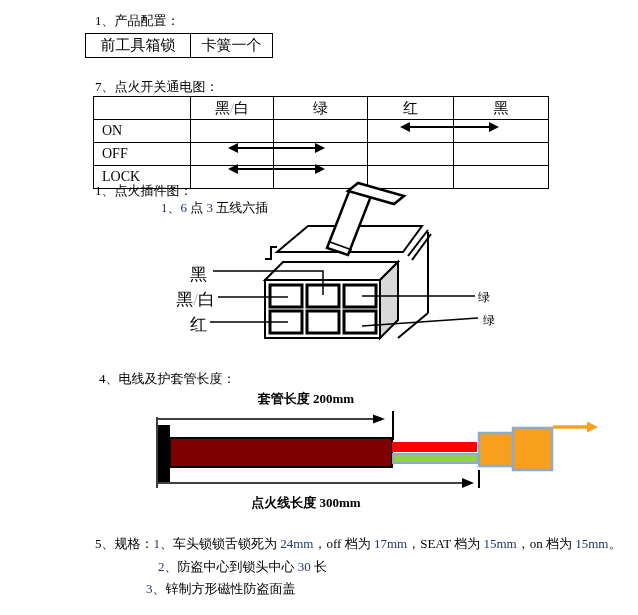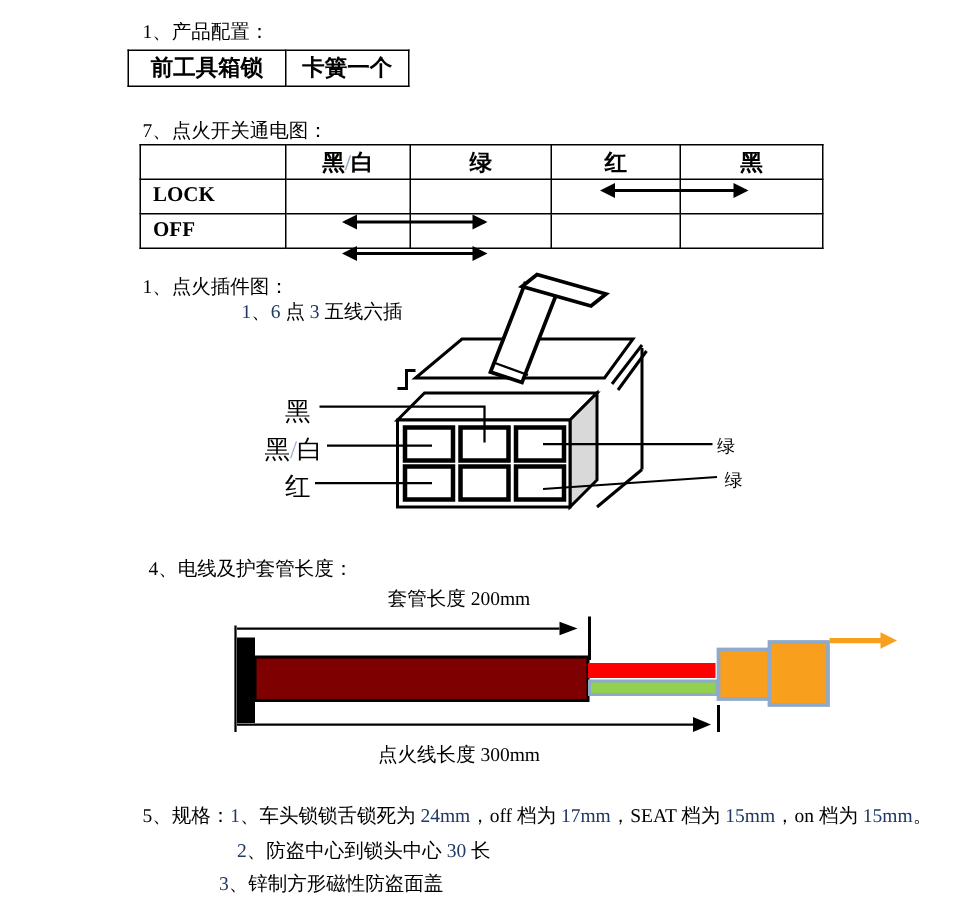--- a/index.html
+++ b/index.html
@@ -6,21 +6,21 @@
   body{
     width:638px;height:615px;background:#fff;position:relative;overflow:hidden;
     font-family:"Liberation Serif","DejaVu Serif",serif;color:#000;
   }
   .abs{position:absolute;white-space:nowrap;}
   .h{font-size:13px;margin-left:48px;}
   .num{color:var(--c-number);}
   .slash{color:var(--c-slash);}
   
   table{border-collapse:collapse;table-layout:fixed;}
-  td{border:1px solid #000;overflow:hidden;font-weight:bold;}
+  td{border:1px solid #000;overflow:hidden;}
   .t1 td{height:21px;text-align:center;font-size:15px;}
   .t2 td{height:20px;font-size:15px;}
   .t2 td.hd{text-align:center;}
   .t2 td.rl{font-size:14px;padding-left:8px;}
   
   .dbl-arrow{position:absolute;height:2px;background:#000;}
   .dbl-arrow::before,.dbl-arrow::after{content:"";position:absolute;top:-4px;width:0;height:0;
     border-top:5px solid transparent;border-bottom:5px solid transparent;}
   .dbl-arrow::before{left:-2px;border-right:10px solid #000;}
   .dbl-arrow::after{right:-2px;border-left:10px solid #000;}
@@ -28,21 +28,21 @@
   .plug-label{font-size:17px;}
   .plug-label-r{font-size:12px;}
   
   .fill-gray{fill:var(--c-gray_side);}
   .fill-maroon{fill:var(--c-maroon);}
   .fill-red{fill:var(--c-red);}
   .fill-green{fill:var(--c-green);}
   .fill-orange{fill:var(--c-orange);}
   .stroke-border{stroke:var(--c-wire_border);}
   .fill-band{fill:var(--c-wire_border);}
-  .meas{font-size:13px;text-align:center;}
+  .meas{font-size:13px;text-align:center;font-weight:bold;}
 </style>
 </head>
 <body>
 
 <div class="abs h" style="left:47px;top:12px">1、产品配置：</div>
 
 <div class="abs" style="left:85px;top:33px">
   <table class="t1">
     <colgroup>
         <col style="width:105px">
@@ -70,28 +70,35 @@
     </colgroup>
     <tbody>
         <tr>
       <td class="hd"></td>
       <td class="hd"><span>黑</span><span class="slash">/</span><span>白</span></td>
       <td class="hd"><span>绿</span></td>
       <td class="hd"><span>红</span></td>
       <td class="hd"><span>黑</span></td>
     </tr>
     <tr>
-      <td class="rl">LOCK</td>
+      <td class="rl">ON</td>
       <td></td>
       <td></td>
       <td></td>
       <td></td>
     </tr>
     <tr>
       <td class="rl">OFF</td>
+      <td></td>
+      <td></td>
+      <td></td>
+      <td></td>
+    </tr>
+    <tr>
+      <td class="rl">LOCK</td>
       <td></td>
       <td></td>
       <td></td>
       <td></td>
     </tr>
   </tbody>
     </table>
   <div class="dbl-arrow" style="left:309px;top:30px;width:95px"></div>
   <div class="dbl-arrow" style="left:137px;top:51px;width:93px"></div>
   <div class="dbl-arrow" style="left:137px;top:72px;width:93px"></div>

